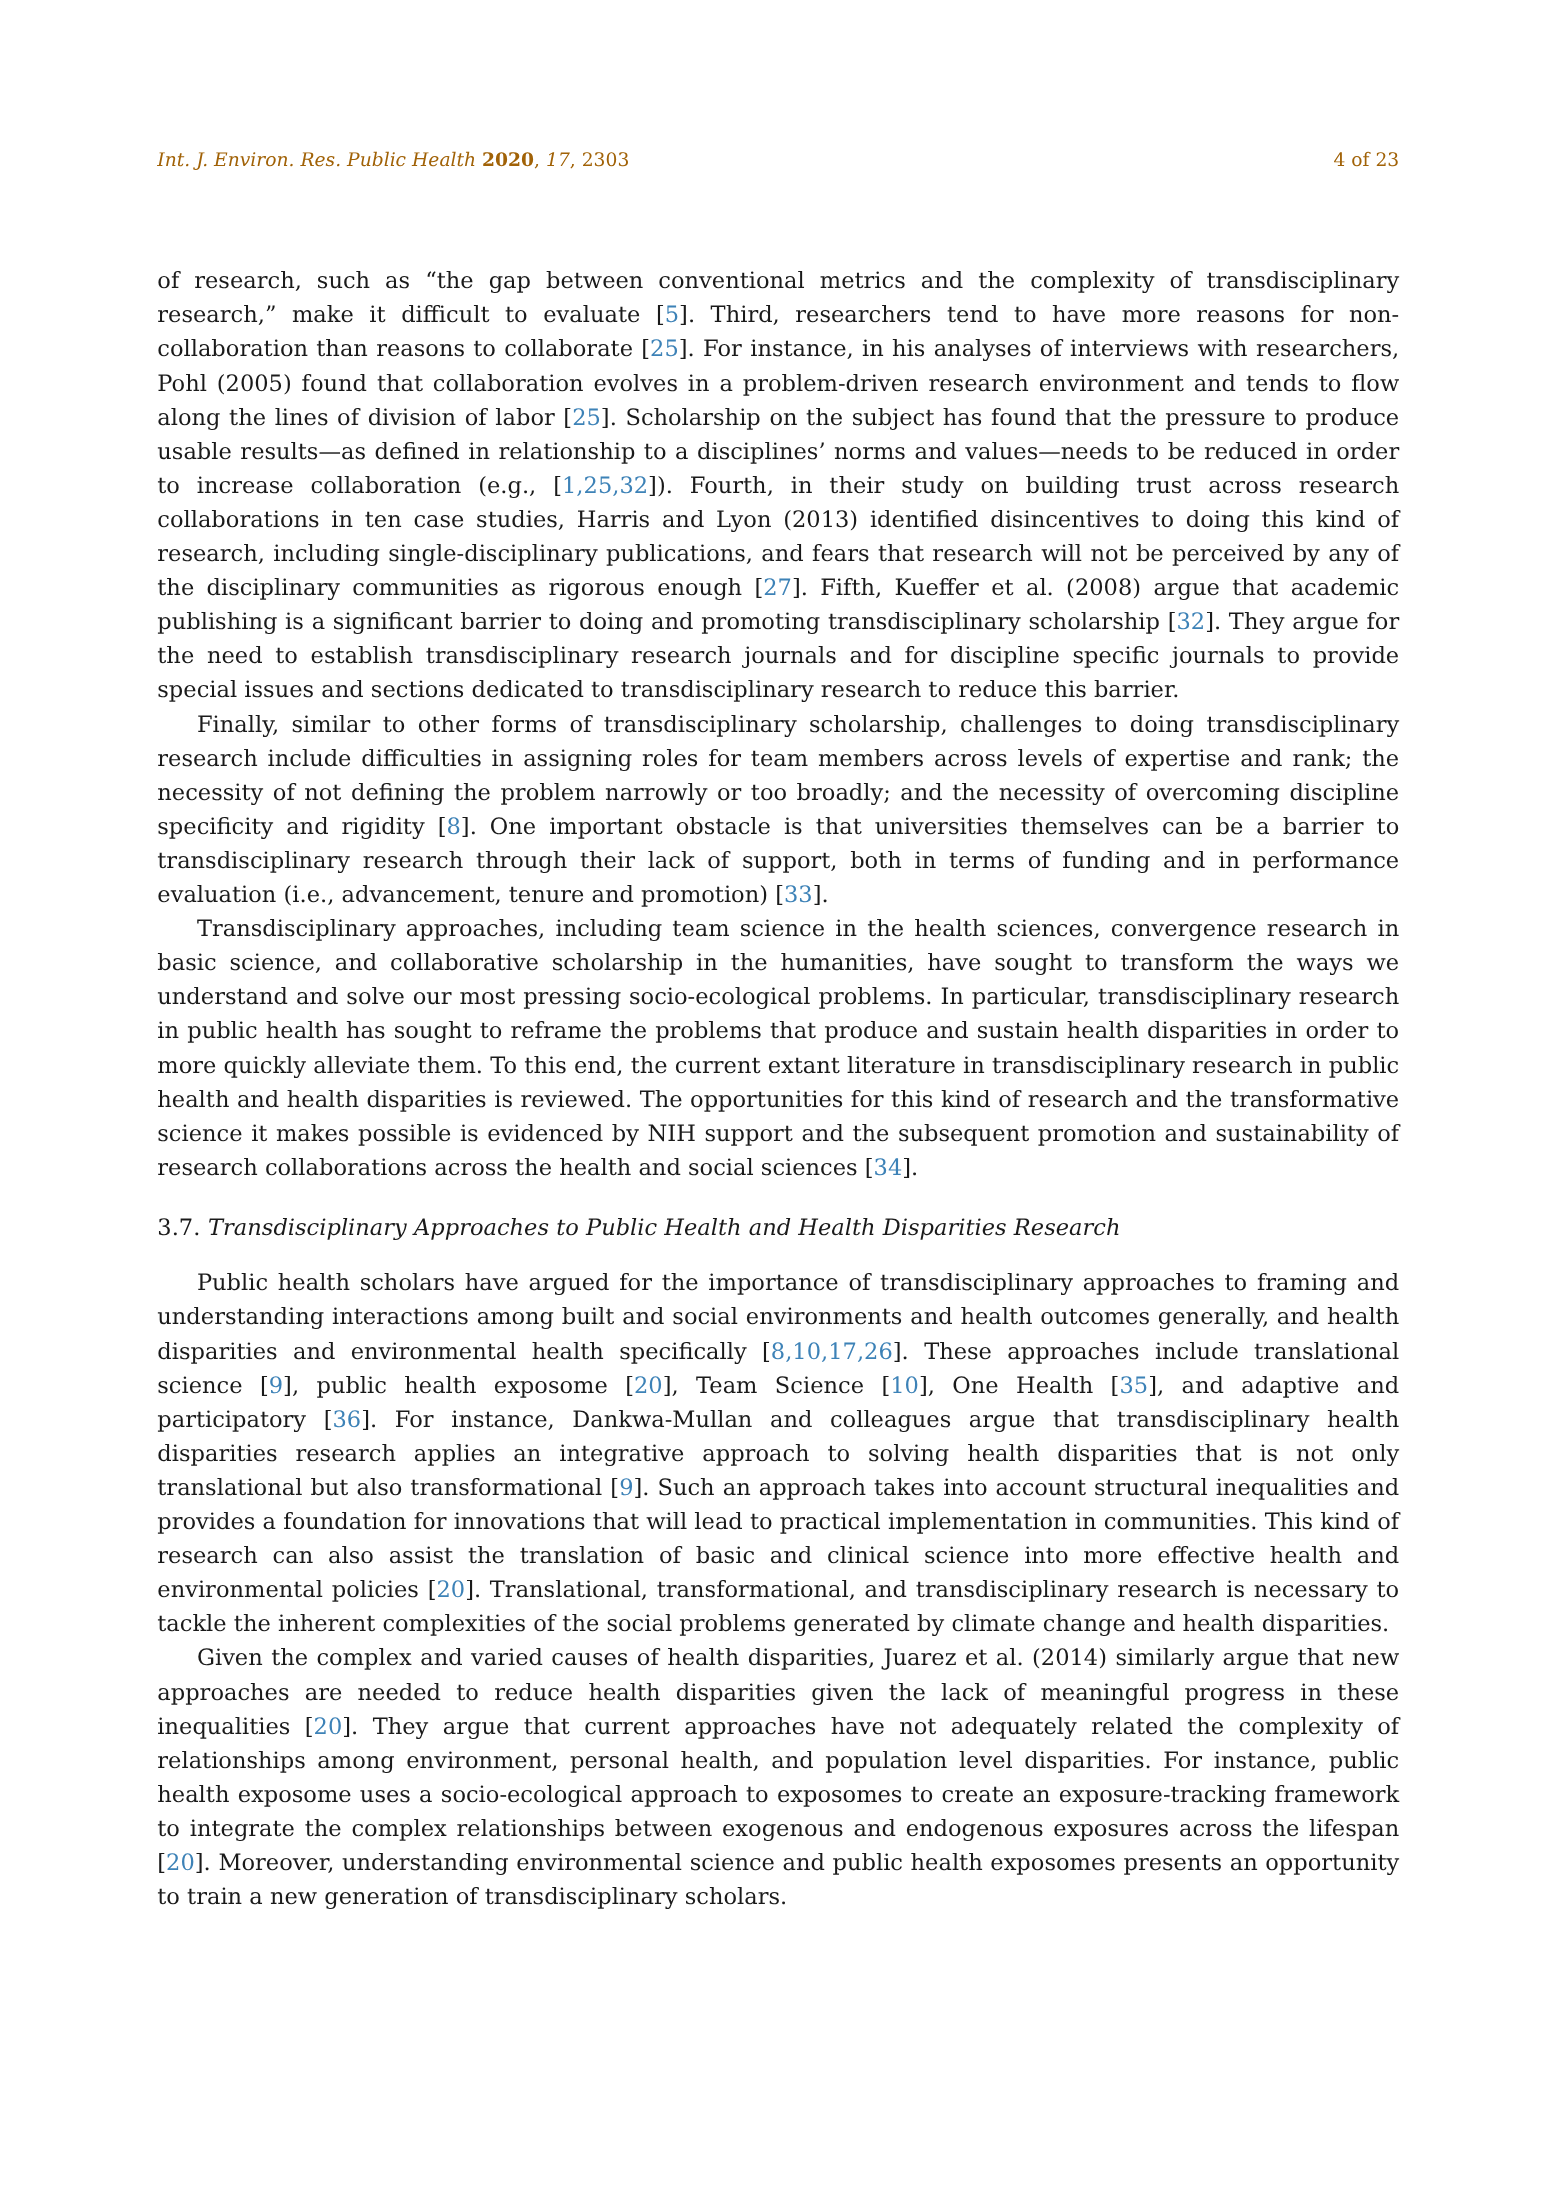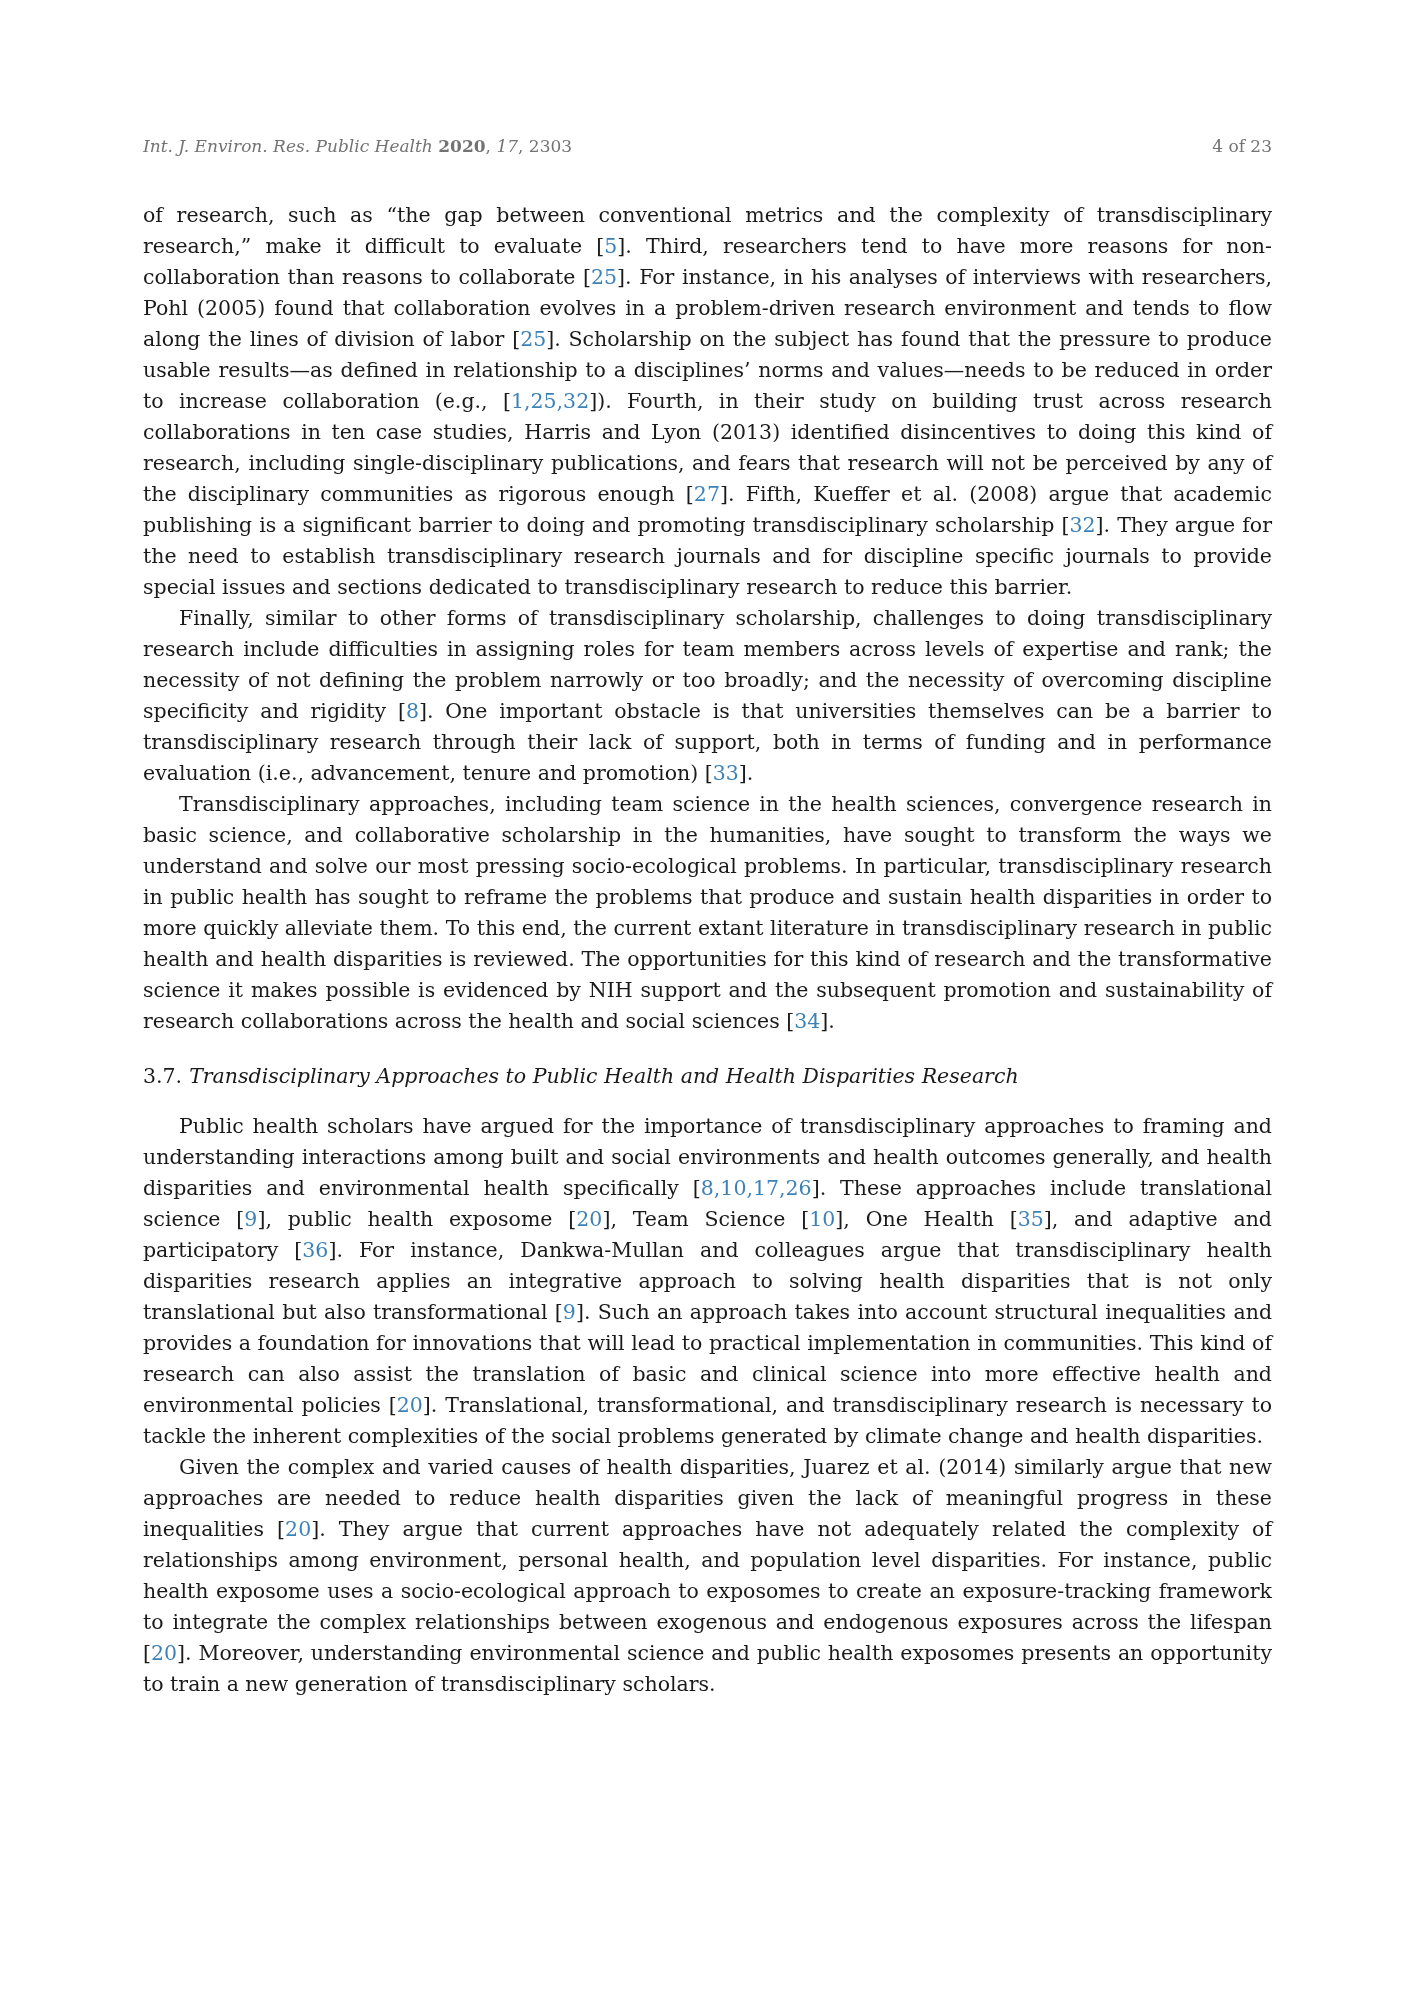--- a/index.html
+++ b/index.html
@@ -11,25 +11,25 @@
     color: var(--ink);
   }
   .page {
     width: 1414px; height: 2000px;
     padding: 136px 142px 0 143px;
     background: #ffffff;
     overflow: hidden;
   }
   .running-head {
     display: flex; justify-content: space-between; align-items: baseline;
-    font-size: 17px; line-height: 20px; color: #737373;
+    font-size: 17px; line-height: 20px; color: #a16207;
   }
   .seg-italic { font-style: italic; }
   .seg-bold { font-weight: 700; }
-  .main { margin-top: 44px; }
+  .main { margin-top: 84px; }
   .para {
     margin: 0;
     font-size: 20.5px;
     line-height: 31px;
     text-align: justify;
     color: var(--ink);
   }
   .para.indent { text-indent: 36px; }
   .section-heading {
     margin: 24px 0 19px 0;

